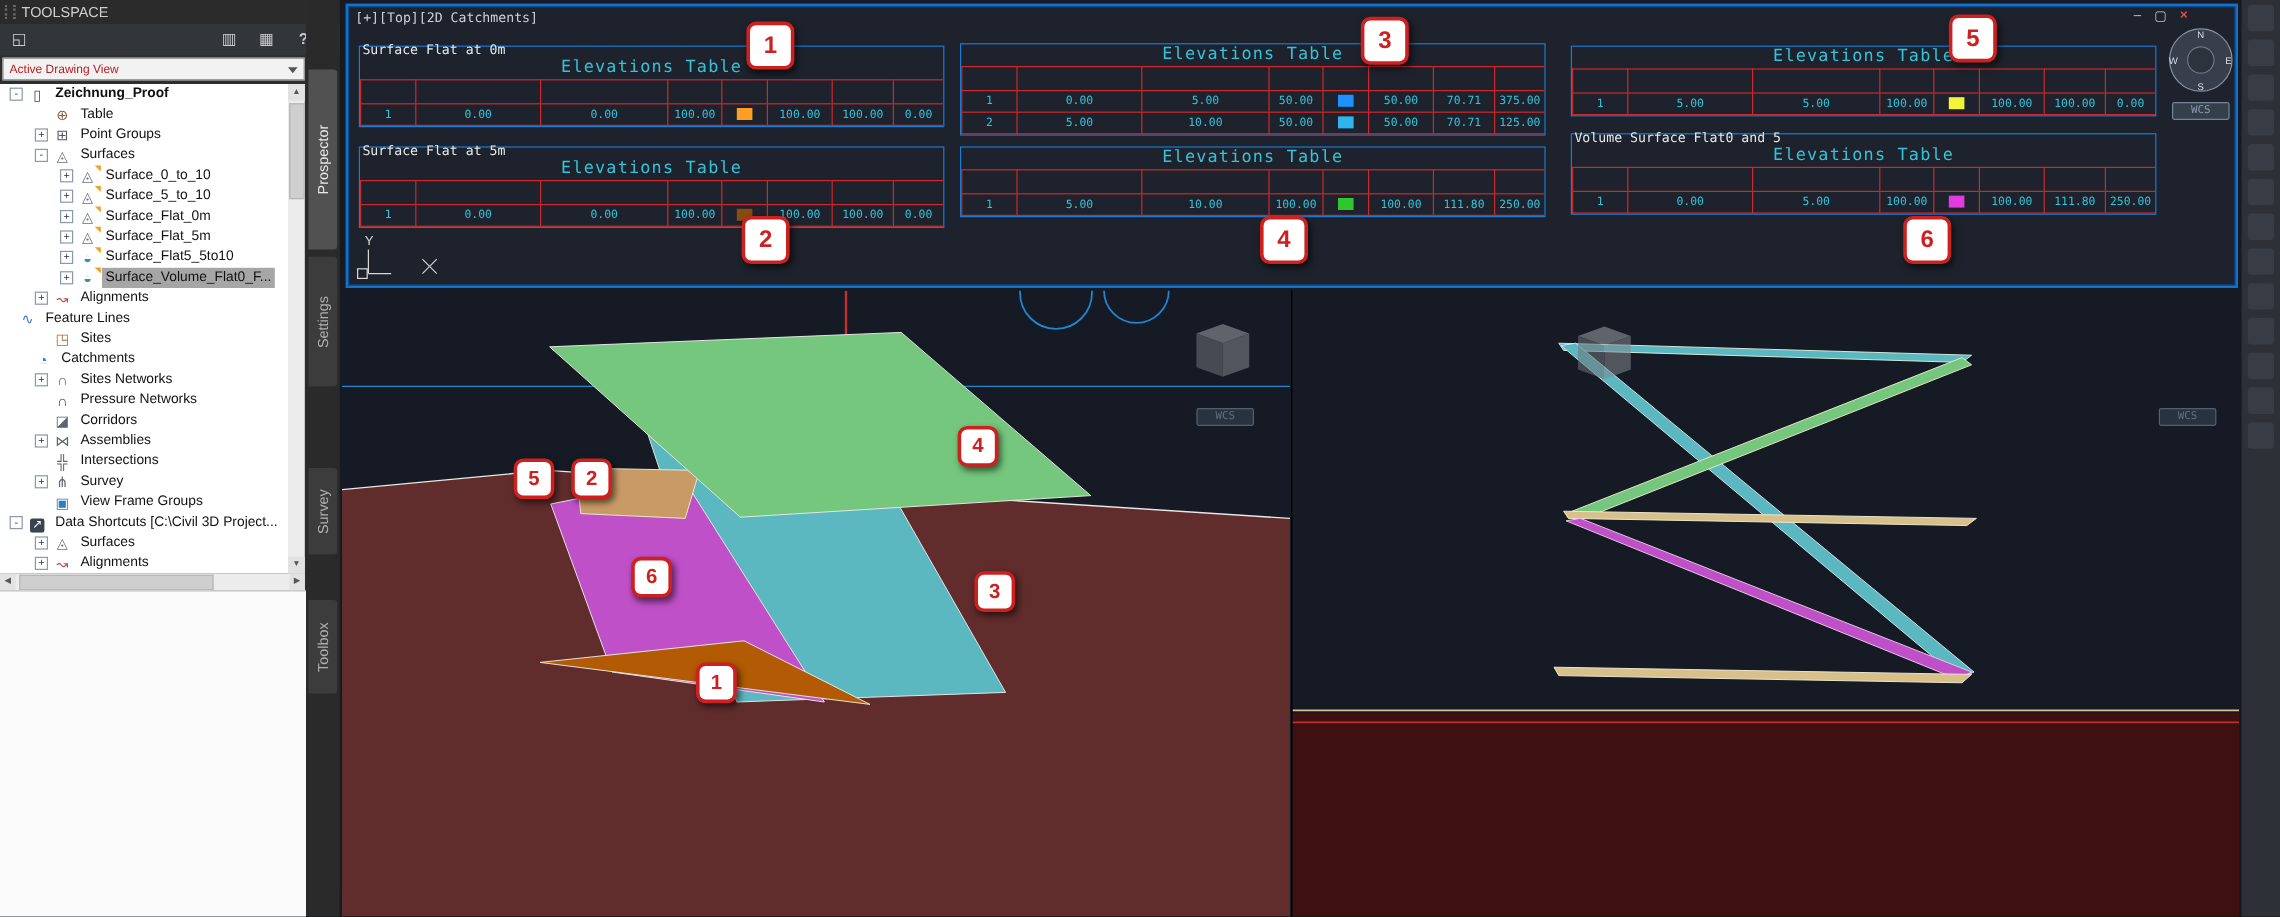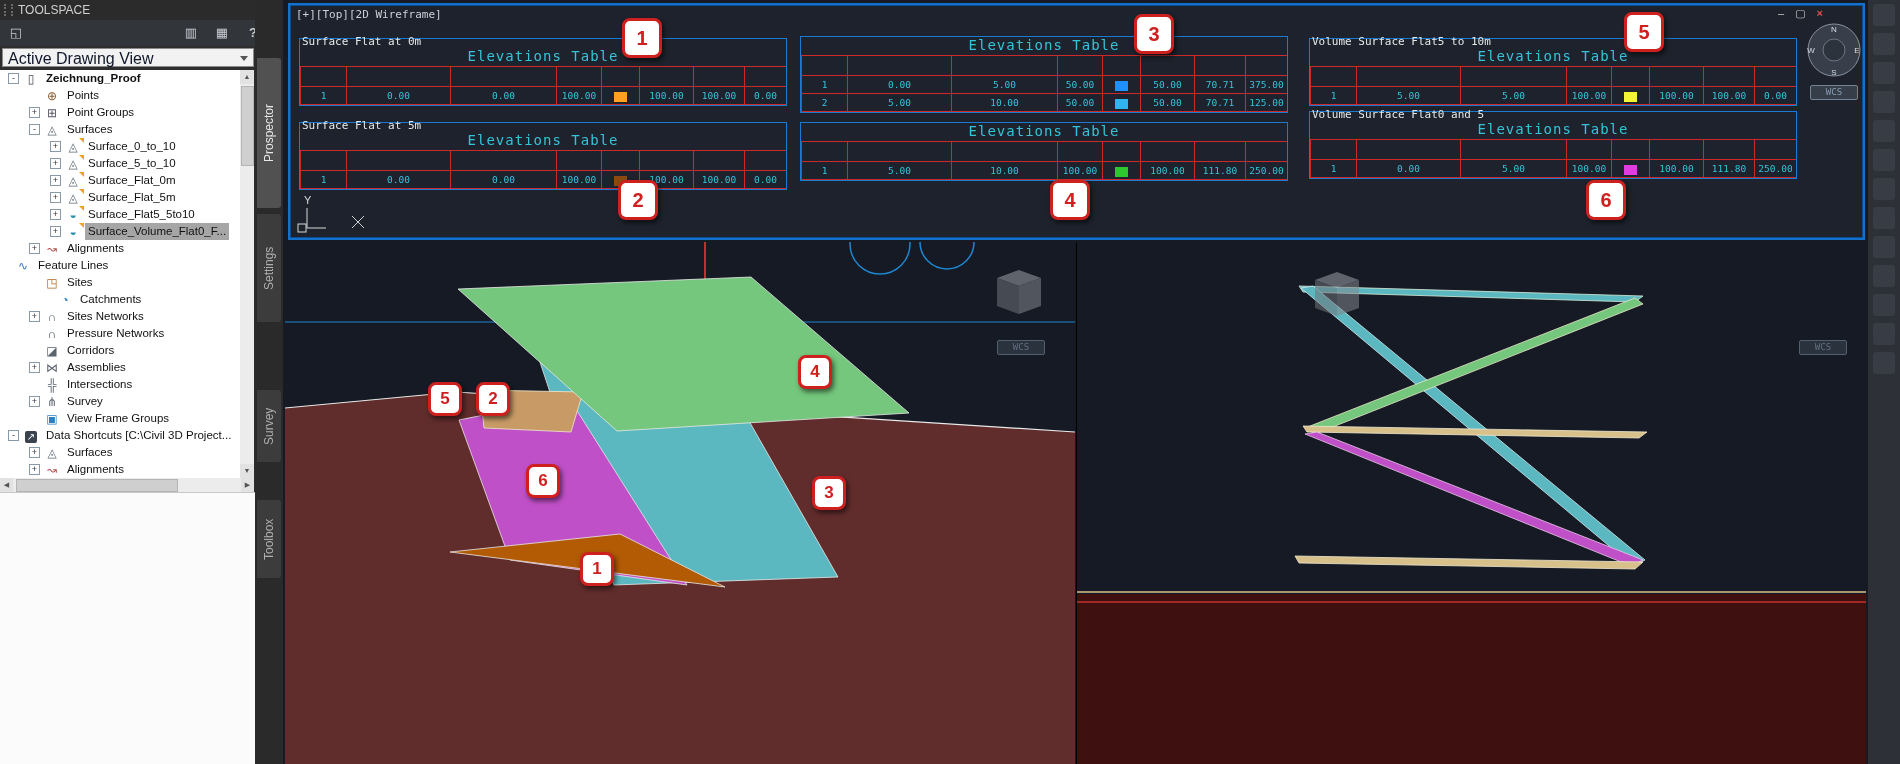--- a/index.html
+++ b/index.html
@@ -7,21 +7,21 @@
           font-family:"Liberation Sans",sans-serif;}
 
   
   .toolspace{position:absolute;left:0;top:0;width:283px;height:744px;background:#2e2e2e;}
   .ts-title{position:absolute;left:0;top:0;width:283px;height:20px;background:#2b2b2b;color:#cfcfcf;
             font-size:12px;line-height:20px;padding-left:18px;box-sizing:border-box;}
   .grip{position:absolute;left:4px;top:4px;width:5px;height:12px;border-left:2px dotted #6a6a6a;border-right:2px dotted #6a6a6a;}
   .ts-toolbar{position:absolute;left:0;top:20px;width:283px;height:26px;background:#32353a;}
   .tb-icon{position:absolute;top:3px;width:20px;height:20px;color:#c9ccd1;font-size:13px;text-align:center;line-height:20px;}
   .ts-dropdown{position:absolute;left:2px;top:48px;width:252px;height:19px;background:#f2f2f2;border:1px solid #8a8a8a;
-               font-size:16px;color:#0f172a;line-height:19px;padding-left:5px;box-sizing:border-box;}
+               font-size:10px;color:#b91c1c;line-height:19px;padding-left:5px;box-sizing:border-box;}
   .dd-chev{position:absolute;right:5px;top:7px;width:0;height:0;border-left:4px solid transparent;
            border-right:4px solid transparent;border-top:5px solid #555;}
 
   .ts-tree{position:absolute;left:0;top:70px;width:240px;height:408px;background:#fff;overflow:hidden;}
   .tree-row{height:17px;line-height:17px;white-space:nowrap;font-size:11.5px;color:#111;display:flex;align-items:center;overflow:hidden;}
   .expander{width:9px;height:9px;border:1px solid #8899aa;background:#fff;font-size:9px;line-height:8px;
             text-align:center;color:#334;margin-right:4px;flex:none;}
   .ticon{width:16px;height:14px;margin-right:4px;position:relative;flex:none;font-size:12px;line-height:14px;text-align:center;}
   .flag{position:absolute;right:-3px;top:-3px;width:0;height:0;border-left:6px solid transparent;border-top:6px solid #f0a020;}
   .tlabel{padding:0 3px;}
@@ -121,21 +121,21 @@
     <div class="ts-tree">
 
     <div class="tree-row bold" style="padding-left: 8px;">
         <span class="expander">-</span>
         <span class="ticon ic-drawing"></span>
         <span class="tlabel">Zeichnung_Proof</span>
       </div>
         <div class="tree-row" style="padding-left: 29px;">
         <span class="expander" style="visibility: hidden;"></span>
         <span class="ticon ic-points"></span>
-        <span class="tlabel">Points</span>
+        <span class="tlabel">Table</span>
       </div>
         <div class="tree-row" style="padding-left: 29px;">
         <span class="expander">+</span>
         <span class="ticon ic-point-groups"></span>
         <span class="tlabel">Point Groups</span>
       </div>
         <div class="tree-row" style="padding-left: 29px;">
         <span class="expander">-</span>
         <span class="ticon ic-surfaces"></span>
         <span class="tlabel">Surfaces</span>
@@ -190,21 +190,21 @@
         <div class="tree-row" style="">
         <span class="expander" style="visibility: hidden;"></span>
         <span class="ticon ic-feature"></span>
         <span class="tlabel">Feature Lines</span>
       </div>
         <div class="tree-row" style="padding-left: 29px;">
         <span class="expander" style="visibility: hidden;"></span>
         <span class="ticon ic-sites"></span>
         <span class="tlabel">Sites</span>
       </div>
-        <div class="tree-row" style="padding-left: 42px;">
+        <div class="tree-row" style="padding-left: 13px;">
         <span class="expander" style="visibility: hidden;"></span>
         <span class="ticon ic-catchments"></span>
         <span class="tlabel">Catchments</span>
       </div>
         <div class="tree-row" style="padding-left: 29px;">
         <span class="expander">+</span>
         <span class="ticon ic-pipes"></span>
         <span class="tlabel">Sites Networks</span>
       </div>
         <div class="tree-row" style="padding-left: 29px;">
@@ -268,21 +268,21 @@
 
     <div class="ts-tabs">
       <div class="ts-tab active" style="top:58px;height:150px;line-height:24px">Prospector</div>
       <div class="ts-tab" style="top:214px;height:108px;line-height:24px">Settings</div>
       <div class="ts-tab" style="top:390px;height:72px;line-height:24px">Survey</div>
       <div class="ts-tab" style="top:500px;height:78px;line-height:24px">Toolbox</div>
     </div>
   </aside>
 
   <section class="vp-top">
-    <span class="vp-label">[+][Top][2D Wireframe]</span>
+    <span class="vp-label">[+][Top][2D Catchments]</span>
     <div class="win-controls">
       <span>–</span>
       <span>▢</span>
       <span class="close">×</span>
     </div>
 
     <svg style="position:absolute;left:1512px;top:14px" width="64" height="64">
       <circle cx="32" cy="31" r="26" fill="#3d4551" opacity="0.85" stroke="#9aa5b5" stroke-width="1"></circle>
       <circle cx="32" cy="31" r="11" fill="#2c333d" stroke="#6d7685" stroke-width="1"></circle>
       <text x="32" y="13" font-size="8" fill="#d7dde6" text-anchor="middle">N</text>
@@ -406,21 +406,20 @@
       <span class="ct-cell">10.00</span>
         <span class="ct-cell">100.00</span>
       <span class="ct-cell"><span class="swatch" style="background: rgb(46, 200, 46);"></span></span>
       <span class="ct-cell">100.00</span>
         <span class="ct-cell">111.80</span>
       <span class="ct-cell">250.00</span>
     </div>
   </div>
 
   <div class="ctable" style="left:1309px;top:38px">
-    <div class="ct-name">Volume Surface Flat5 to 10m</div>
     <div class="ct-title">Elevations Table</div>
     <div class="ct-head">
         <span class="ct-hcell"></span>
         <span class="ct-hcell"></span>
         <span class="ct-hcell"></span>
         <span class="ct-hcell"></span>
         <span class="ct-hcell"></span>
         <span class="ct-hcell"></span>
         <span class="ct-hcell"></span>
         <span class="ct-hcell"></span>

